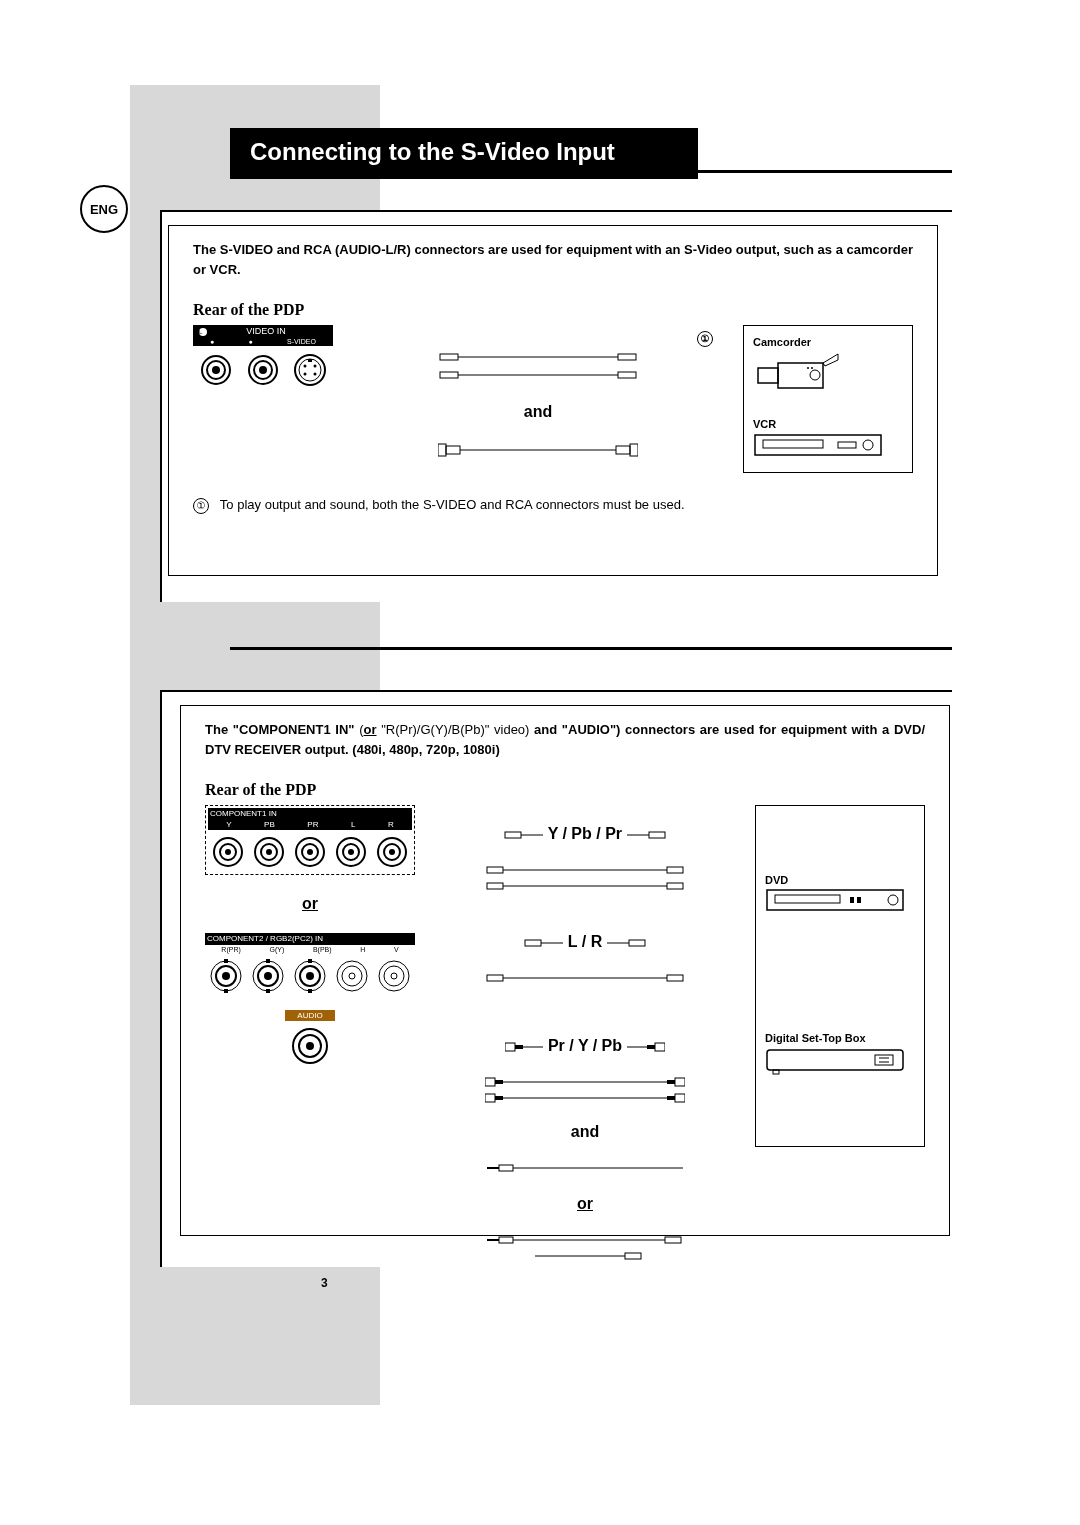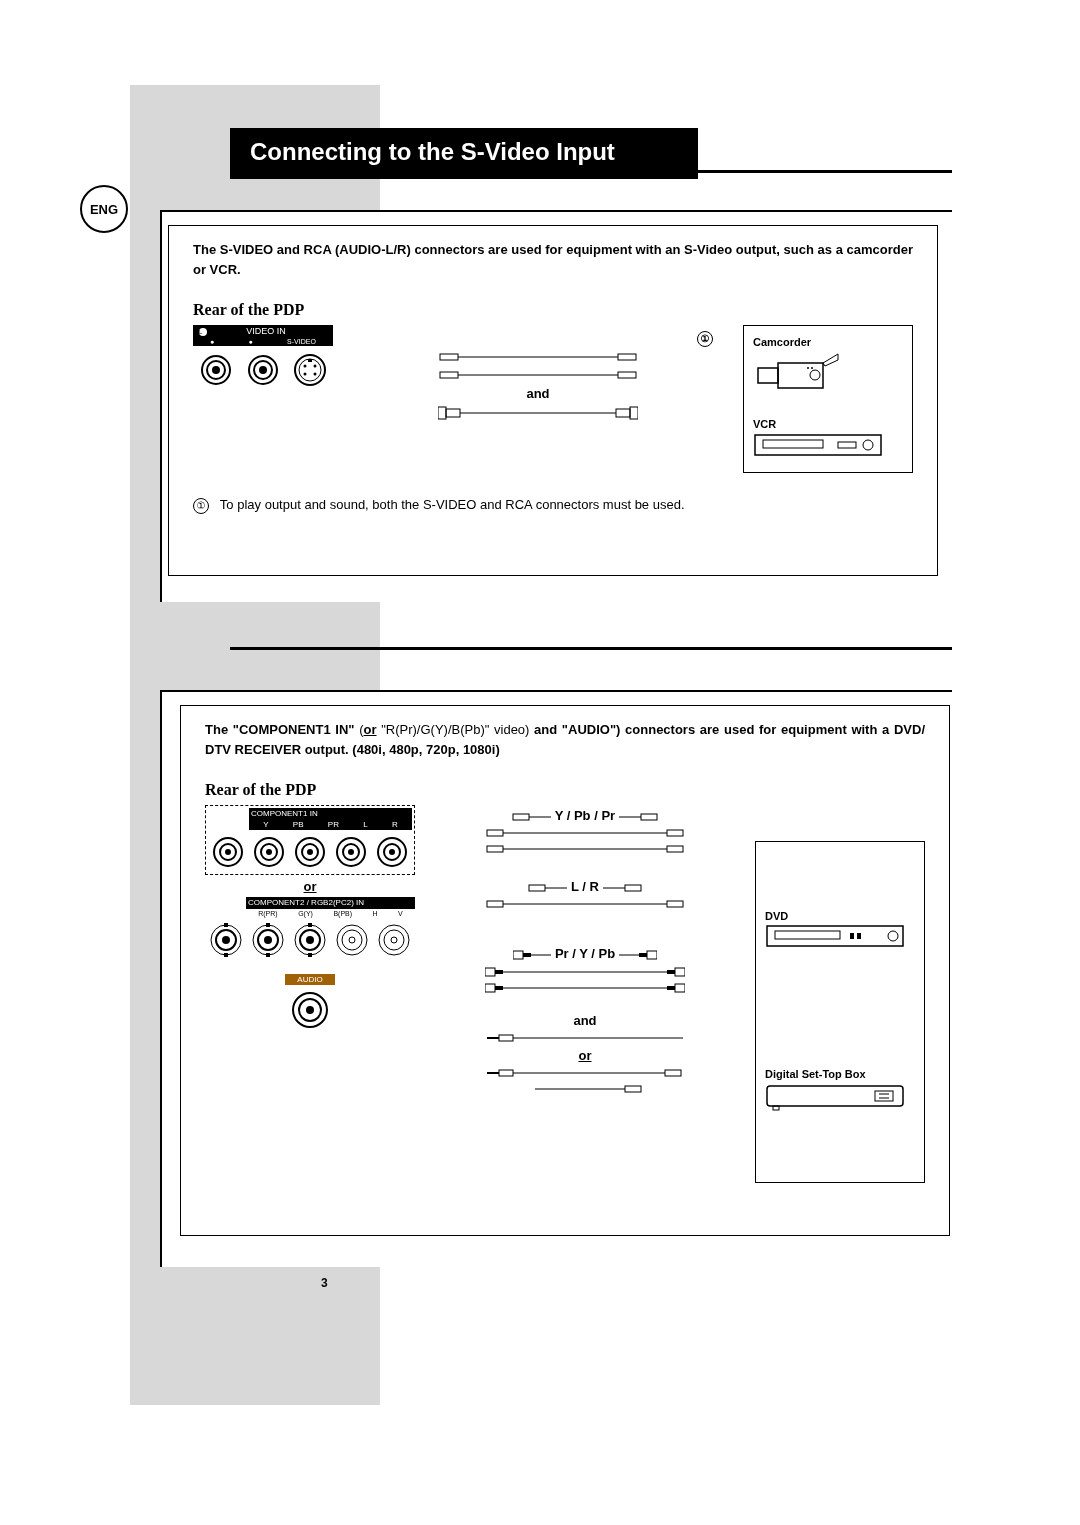--- a/index.html
+++ b/index.html
@@ -122,39 +122,38 @@
   .cable-col {
     flex: 1;
     position: relative;
     font-size: 11px;
     font-weight: bold;
     text-align: center;
   }
   .cable-svg { display:block; margin: 2px auto; }
   .and-label, .or-label, .mid-label {
     text-align: center;
-    font-size: 13px;
-    font-weight: bold;
-    margin: 3px 0;
+    font-size: 16px;
+    font-weight: bold;
+    margin: 20px 0;
   }
   .page-num {
     position: absolute;
     left: 321px;
     top: 1276px;
     font-size: 12px;
     font-weight: bold;
   }
   .comp-labels {
     background: #000;
     color: #fff;
     font-size: 8px;
     display: flex;
     justify-content: space-around;
     padding: 1px 2px;
-    margin-left: 41px;
   }
   .comp-ports {
     display: flex;
     justify-content: space-around;
     padding-top: 2px;
   }
   .dashed {
     border: 1px dashed #000;
     padding: 2px;
     margin-bottom: 4px;
@@ -472,21 +471,21 @@
             <rect x="14" y="4" width="14" height="6" fill="none" stroke="#000"></rect>
             <line x1="28" y1="7" x2="180" y2="7" stroke="#000"></line>
             <rect x="180" y="4" width="16" height="6" fill="none" stroke="#000"></rect>
           </svg>
         <svg class="cable-svg" width="200" height="14" style="margin-left:90px;">
             <line x1="0" y1="7" x2="90" y2="7" stroke="#000"></line>
             <rect x="90" y="4" width="16" height="6" fill="none" stroke="#000"></rect>
           </svg>
       </div>
 
-      <div class="device-box" style="min-height:320px; display:flex; flex-direction:column; justify-content:space-around;margin-top:36px;">
+      <div class="device-box" style="min-height:320px; display:flex; flex-direction:column; justify-content:space-around;">
         <div>
           <div>DVD</div>
           <svg width="140" height="28">
               <rect x="2" y="4" width="136" height="20" fill="none" stroke="#000" stroke-width="1.5"></rect>
               <rect x="10" y="9" width="65" height="8" fill="none" stroke="#000"></rect>
               <circle cx="128" cy="14" r="5" fill="none" stroke="#000"></circle>
               <rect x="85" y="11" width="4" height="6" fill="#000"></rect>
               <rect x="92" y="11" width="4" height="6" fill="#000"></rect>
             </svg>
         </div>

